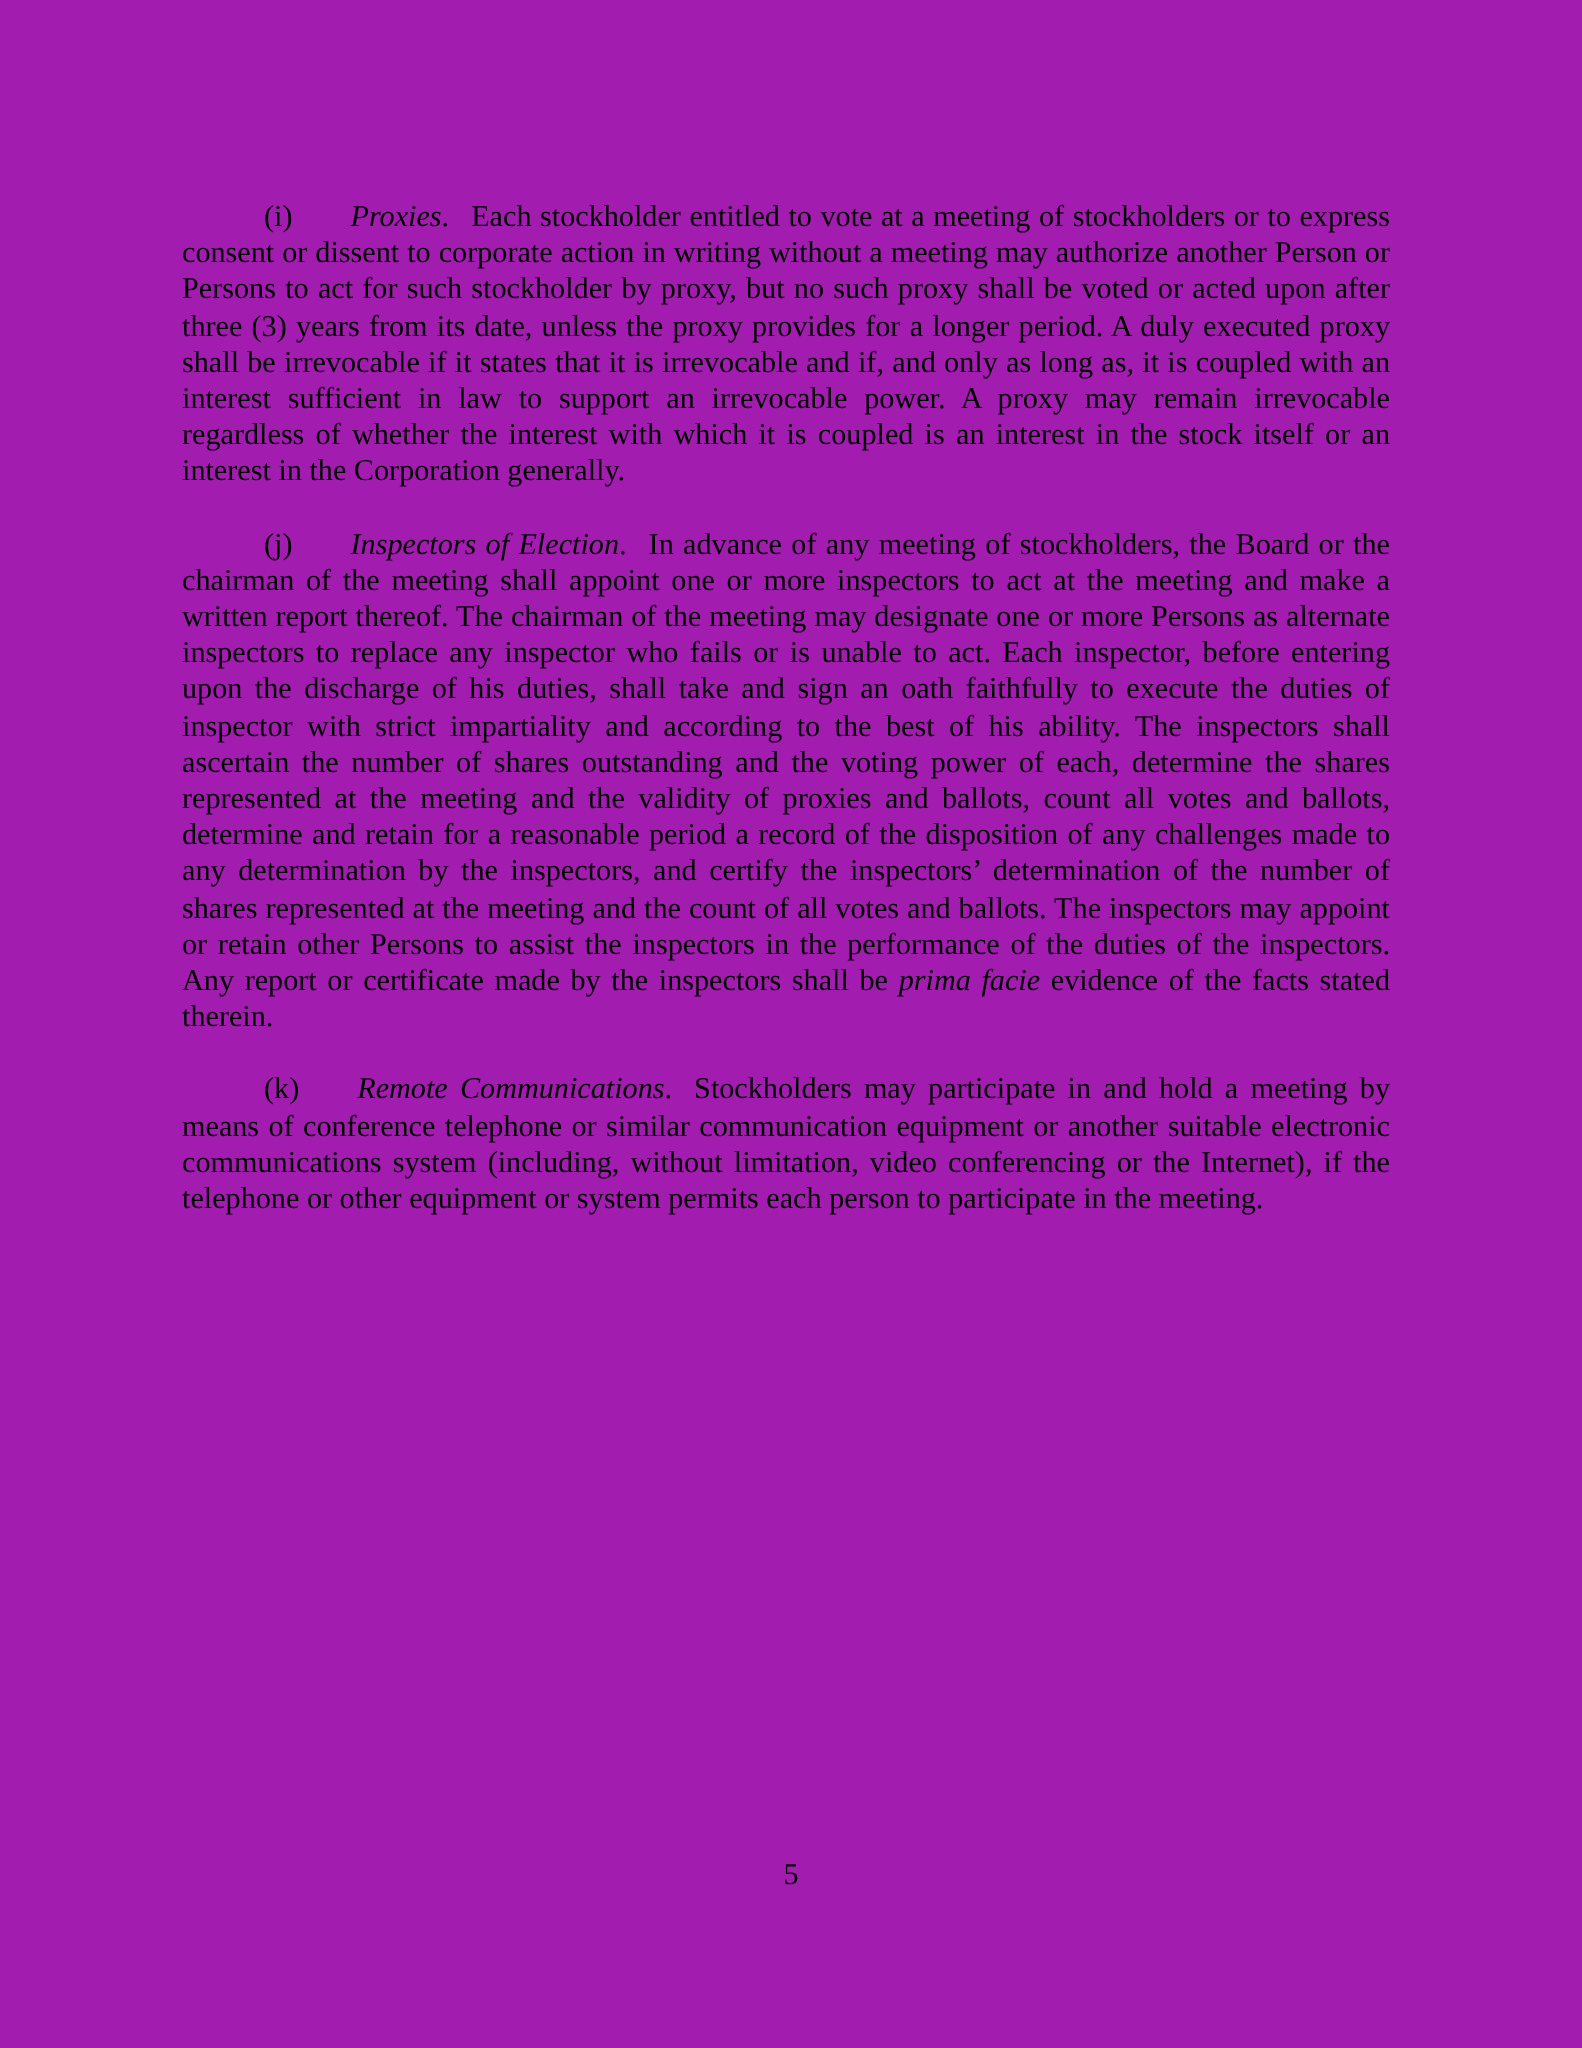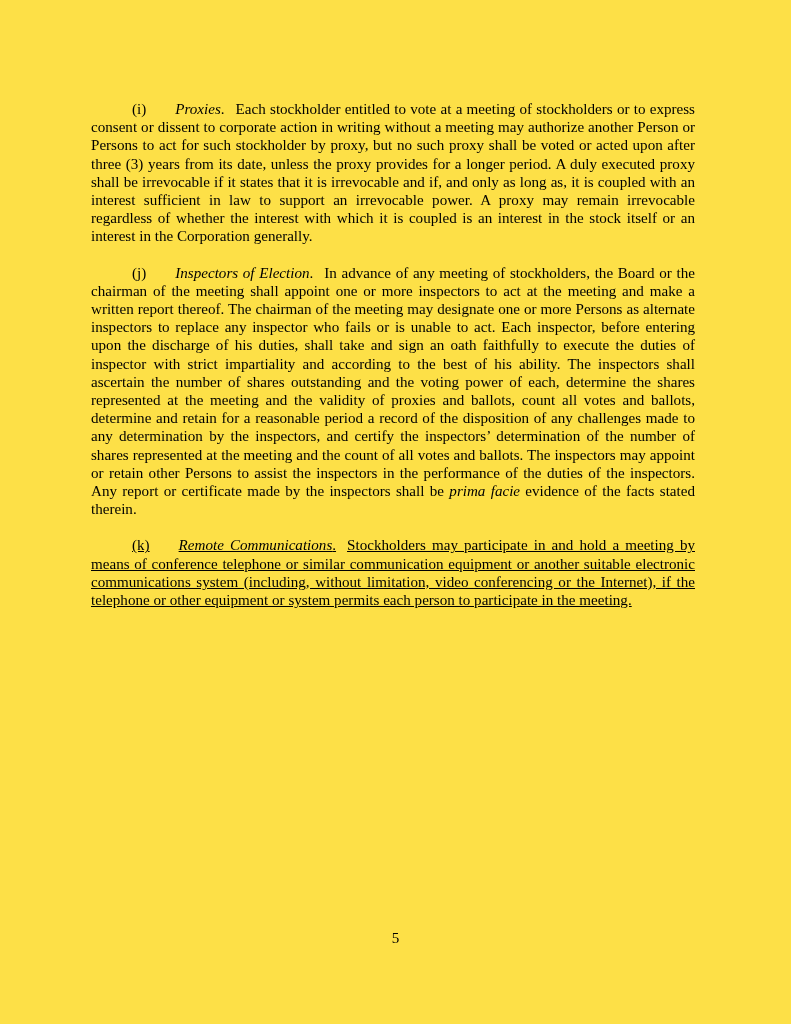--- a/index.html
+++ b/index.html
@@ -5,21 +5,21 @@
 <style>
   html, body {
     margin: 0;
     padding: 0;
     background: #ffffff;
   }
   .page {
     position: relative;
     width: 791px;
     height: 1024px;
-    background: #fde047;
+    background: #a21caf;
     margin: 0 auto;
     overflow: hidden;
     font-family: "Liberation Serif", "DejaVu Serif", serif;
     color: #000000;
   }
   .content {
     position: absolute;
     left: 91px;
     top: 100px;
     width: 604px;
@@ -29,21 +29,20 @@
     font-size: 15.1px;
     line-height: 18.2px;
     text-align: justify;
     text-justify: inter-word;
     text-indent: 0;
     hyphens: none;
     -webkit-hyphens: none;
   }
   .para:last-child {
     margin-bottom: 0;
-    text-decoration: underline;
   }
   .lead-indent {
     display: inline-block;
     width: 41px;
   }
   .marker-gap {
     display: inline-block;
     width: 29px;
   }
   .ital {

